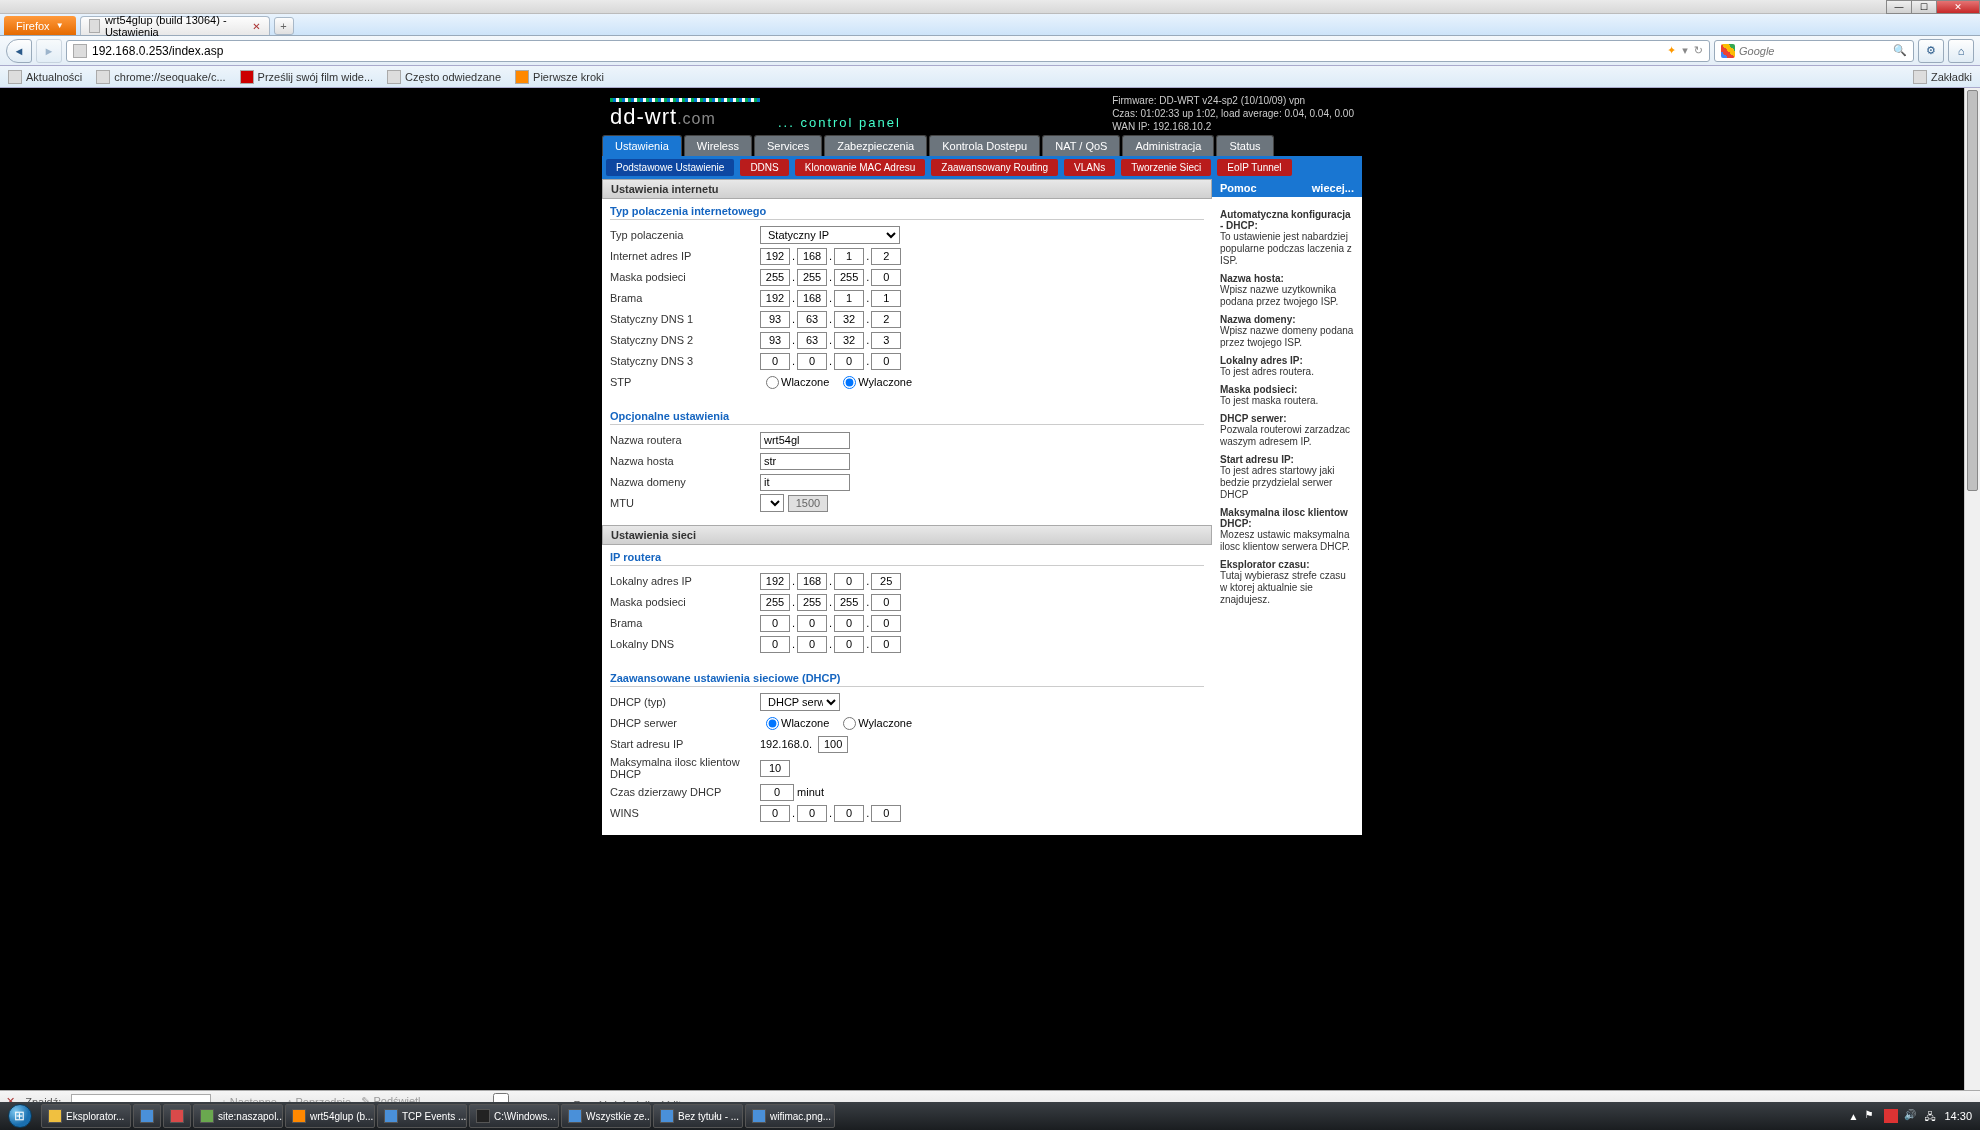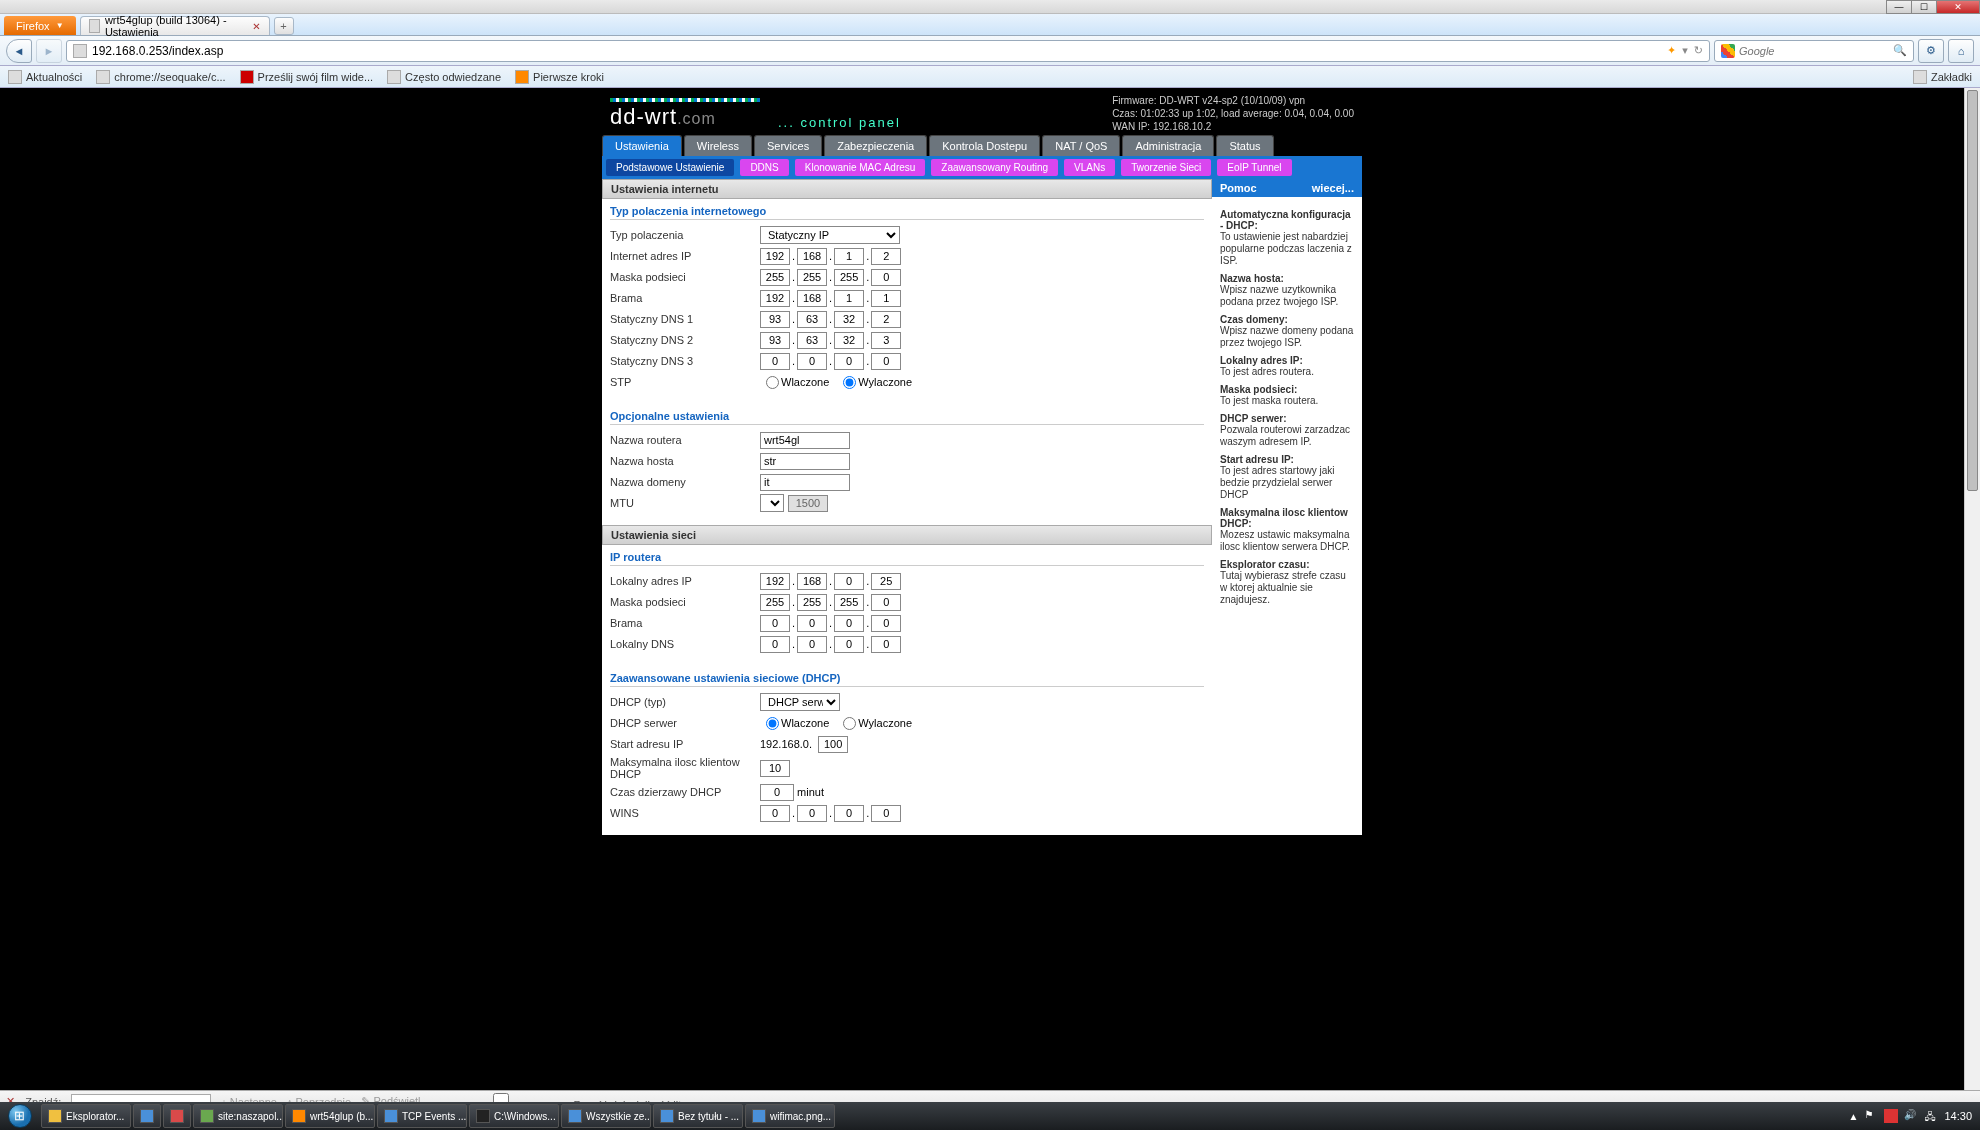--- a/index.html
+++ b/index.html
@@ -55,21 +55,21 @@
 .dd-logo-txt{color:#fff;font-size:22px;letter-spacing:1px;}
 .dd-logo-txt .com{color:#888;font-size:16px;}
 .dd-cp{color:#4fc;font-size:13px;letter-spacing:2px;margin-left:18px;}
 .dd-status{color:#ccc;text-align:left;font-size:10px;line-height:13px;}
 .main-tabs{display:flex;background:#000;}
 .main-tab{padding:4px 12px;color:#fff;background:#6c757d;border:1px solid #444;border-bottom:none;border-radius:3px 3px 0 0;margin-right:2px;font-size:11px;}
 .main-tab.active{background:#1976d2;}
 .sub-tabs{display:flex;background:#1976d2;padding:3px 4px;}
 .sub-tab{padding:3px 10px;color:#fff;font-size:10px;border-radius:2px;margin-right:6px;}
 .sub-tab.active{background:#0d47a1;}
-.sub-tab.inactive{background:#d946ef;color:#fff;}
+.sub-tab.inactive{background:#b91c1c;color:#fff;}
 
 .dd-body{display:flex;background:#fff;}
 .dd-main{flex:1;padding:0;}
 .dd-side{width:150px;padding:0;background:#fff;}
 .section-hdr{background:linear-gradient(#e8e8e8,#d0d0d0);border:1px solid #aaa;padding:3px 8px;font-weight:bold;font-size:11px;color:#333;}
 .fieldset{padding:6px 8px 10px 8px;}
 .fs-title{color:#1565c0;font-weight:bold;font-size:11px;border-bottom:1px solid #ccc;padding-bottom:2px;margin-bottom:6px;}
 .frow{display:flex;align-items:center;margin-bottom:3px;min-height:18px;}
 .flabel{width:150px;font-size:11px;color:#333;}
 .ip-oct{width:30px;height:17px;border:1px solid #888;text-align:center;font-size:11px;padding:0;}
@@ -391,21 +391,21 @@
         <div class="dd-side">
           <div class="help-hdr">
             <span>Pomoc</span>
             <span>wiecej...</span>
           </div>
           <div class="help-body">
             <b>Automatyczna konfiguracja - DHCP:</b>
               <p>To ustawienie jest nabardziej popularne podczas laczenia z ISP.</p>
             <b>Nazwa hosta:</b>
               <p>Wpisz nazwe uzytkownika podana przez twojego ISP.</p>
-            <b>Czas domeny:</b>
+            <b>Nazwa domeny:</b>
               <p>Wpisz nazwe domeny podana przez twojego ISP.</p>
             <b>Lokalny adres IP:</b>
               <p>To jest adres routera.</p>
             <b>Maska podsieci:</b>
               <p>To jest maska routera.</p>
             <b>DHCP serwer:</b>
               <p>Pozwala routerowi zarzadzac waszym adresem IP.</p>
             <b>Start adresu IP:</b>
               <p>To jest adres startowy jaki bedzie przydzielal serwer DHCP</p>
             <b>Maksymalna ilosc klientow DHCP:</b>

